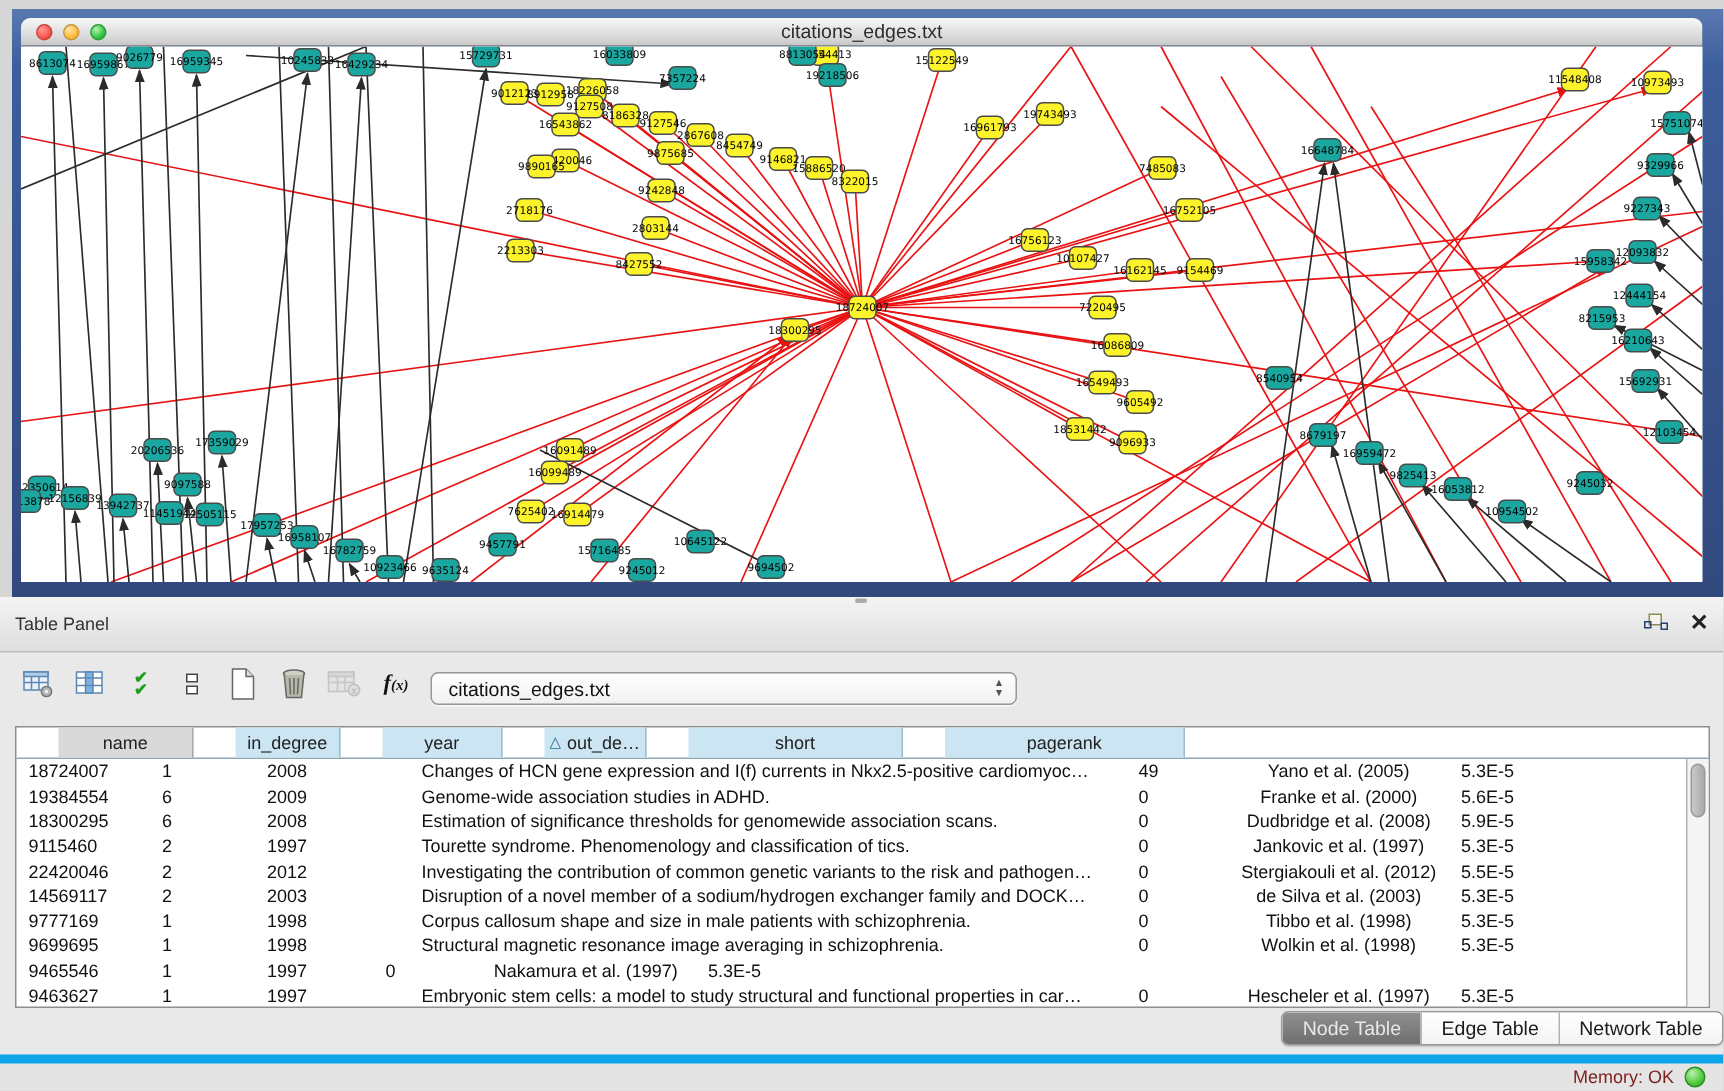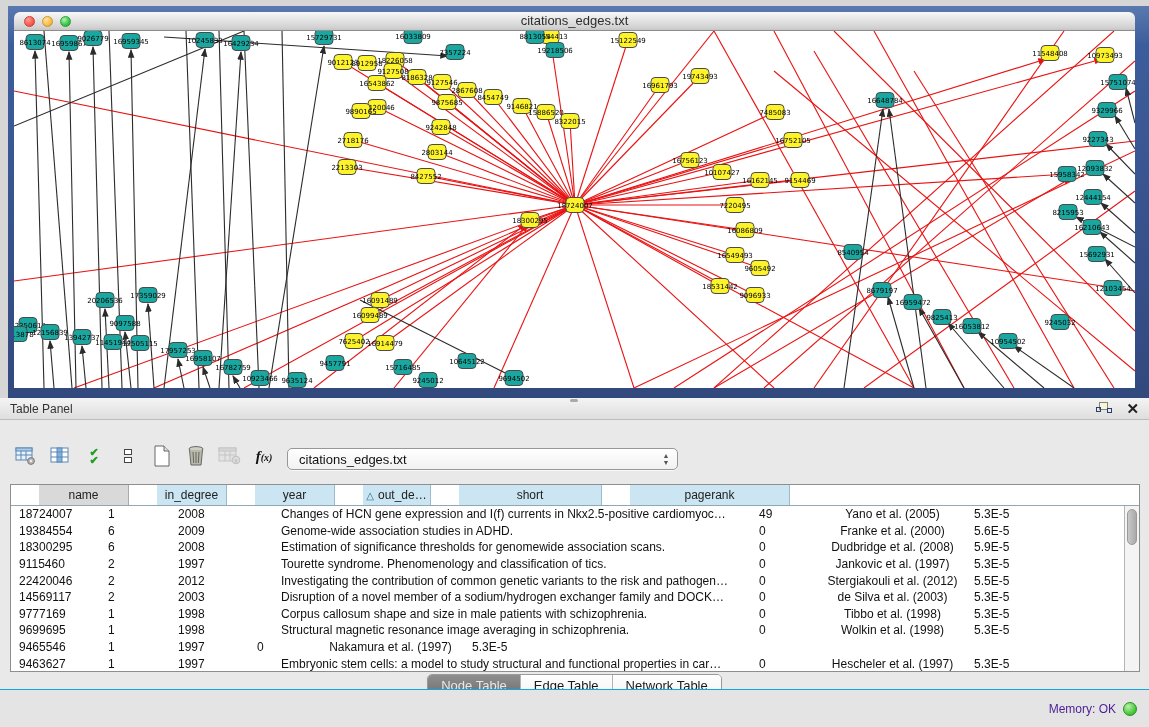--- a/index.html
+++ b/index.html
@@ -17,21 +17,21 @@
   .light.red { background:radial-gradient(circle at 35% 30%, #ff9a94, #f95a50 60%, #d8382e); border:1px solid #ca4238; }
   .light.yellow { background:radial-gradient(circle at 35% 30%, #ffe6a8, #fdbc40 60%, #e09c12); border:1px solid #c69735; }
   .light.green { background:radial-gradient(circle at 35% 30%, #b3f2b0, #37c648 60%, #1f9e2e); border:1px solid #2e9e3a; }
   .win-title { text-align:center; font-size:13px; line-height:18px; color:#2d2d2d; }
   .canvas { width:1121px; height:357px; background:#ffffff; position:relative; overflow:hidden; }
   .canvas svg { display:block; }
 
   
   .table-panel { position:absolute; left:0; top:398px; width:1149px; height:329px; background:#e9e9e9; }
   .splitter-dot { position:absolute; top:1px; left:570px; width:8px; height:3px; border-radius:2px; background:#aaa; }
-  .panel-header { height:22px; background:linear-gradient(#f4f4f4,#dedede); border-bottom:1px solid #bdbdbd;
+  .panel-header { height:37px; background:linear-gradient(#f4f4f4,#dedede); border-bottom:1px solid #bdbdbd;
     display:flex; align-items:center; padding:0 10px; font-size:12px; color:#333; }
   .panel-header .spacer { flex:1; }
   .float-btn { width:16px; height:14px; position:relative; margin-right:14px; cursor:default; }
   .float-btn .sq1 { position:absolute; left:3px; top:0; width:9px; height:8px; border:1px solid #8a8a55; background:#f4f4ec; }
   .float-btn .sq2 { position:absolute; left:0; top:5px; width:5px; height:5px; border:1px solid #27406e; }
   .float-btn .sq3 { position:absolute; right:0; top:6px; width:5px; height:5px; border:1px solid #27406e; }
   .close-btn { font-size:15px; font-weight:bold; color:#222; line-height:14px; }
 
   .toolbar { position:absolute; left:12px; top:40px; height:36px; display:flex; align-items:center; gap:6px; }
   .tool-btn { width:28px; height:30px; display:flex; align-items:center; justify-content:center; }
@@ -56,30 +56,30 @@
   .sort-tri { color:#2a6e8e; font-size:10px; margin-right:4px; }
   .c0{width:90px;} .c1{width:70px;} .c2{width:80px;} .c3{width:502px;} .c4{width:68px;} .c5{width:143px;} .c6{width:160px;}
   .tr { display:flex; height:16.6px; align-items:center; font-size:12px; color:#111; }
   .td { overflow:hidden; white-space:nowrap; text-overflow:ellipsis; }
   .td.c0{padding-left:8px;} .td.c1{padding-left:7px;} .td.c2{padding-left:7px;} .td.c3{padding-left:30px;}
   .td.c4{padding-left:6px;} .td.c5{text-align:center;} .td.c6{padding-left:10px;}
   .vscroll { position:absolute; right:0; top:21px; bottom:0; width:15px; background:#f4f4f4; border-left:1px solid #b5b5b5; }
   .vthumb { position:absolute; left:2px; top:3px; width:10px; height:36px; border-radius:5px;
     background:linear-gradient(90deg,#c9c9c9,#a9a9a9); border:1px solid #9a9a9a; }
 
-  .tabs-bar { position:absolute; left:0; top:276px; width:100%; display:flex; justify-content:center; }
+  .tabs-bar { position:absolute; left:0; top:276px; width:100%; display:flex; justify-content:flex-end; }
   .tabs-group { display:flex; border:1px solid #9a9a9a; border-radius:5px; overflow:hidden; background:#fff;
     box-shadow:0 1px 1px rgba(0,0,0,.15); }
   .tab { height:21px; line-height:21px; padding:0 13px; font-size:13px; color:#1a1a1a; background:linear-gradient(#ffffff,#f3f3f3); }
   .tab + .tab { border-left:1px solid #b3b3b3; }
   .tab.active { background:linear-gradient(#8f8f8f,#6f6f6f); color:#e8e8e8; }
 
-  .status-bar { position:absolute; left:0; bottom:0; width:100%; height:38px; border-top:1px solid #0ea5e9;
+  .status-bar { position:absolute; left:0; bottom:0; width:100%; height:24px; border-top:6px solid #0ea5e9;
     background:#e4e4e4; display:flex; align-items:center; justify-content:flex-end; padding-right:12px; gap:7px;
-    font-size:12px; color:#4c1d95; }
+    font-size:12px; color:#7f1d1d; }
   .mem-dot { width:14px; height:14px; border-radius:50%; border:1px solid #2a8f2a;
     background:radial-gradient(circle at 35% 30%, #bdf0ae, #4ecb3c 60%, #2aa32a); }
 
   
   .tico { display:block; }
 </style>
 </head>
 <body>
 
 <div class="network-frame">

